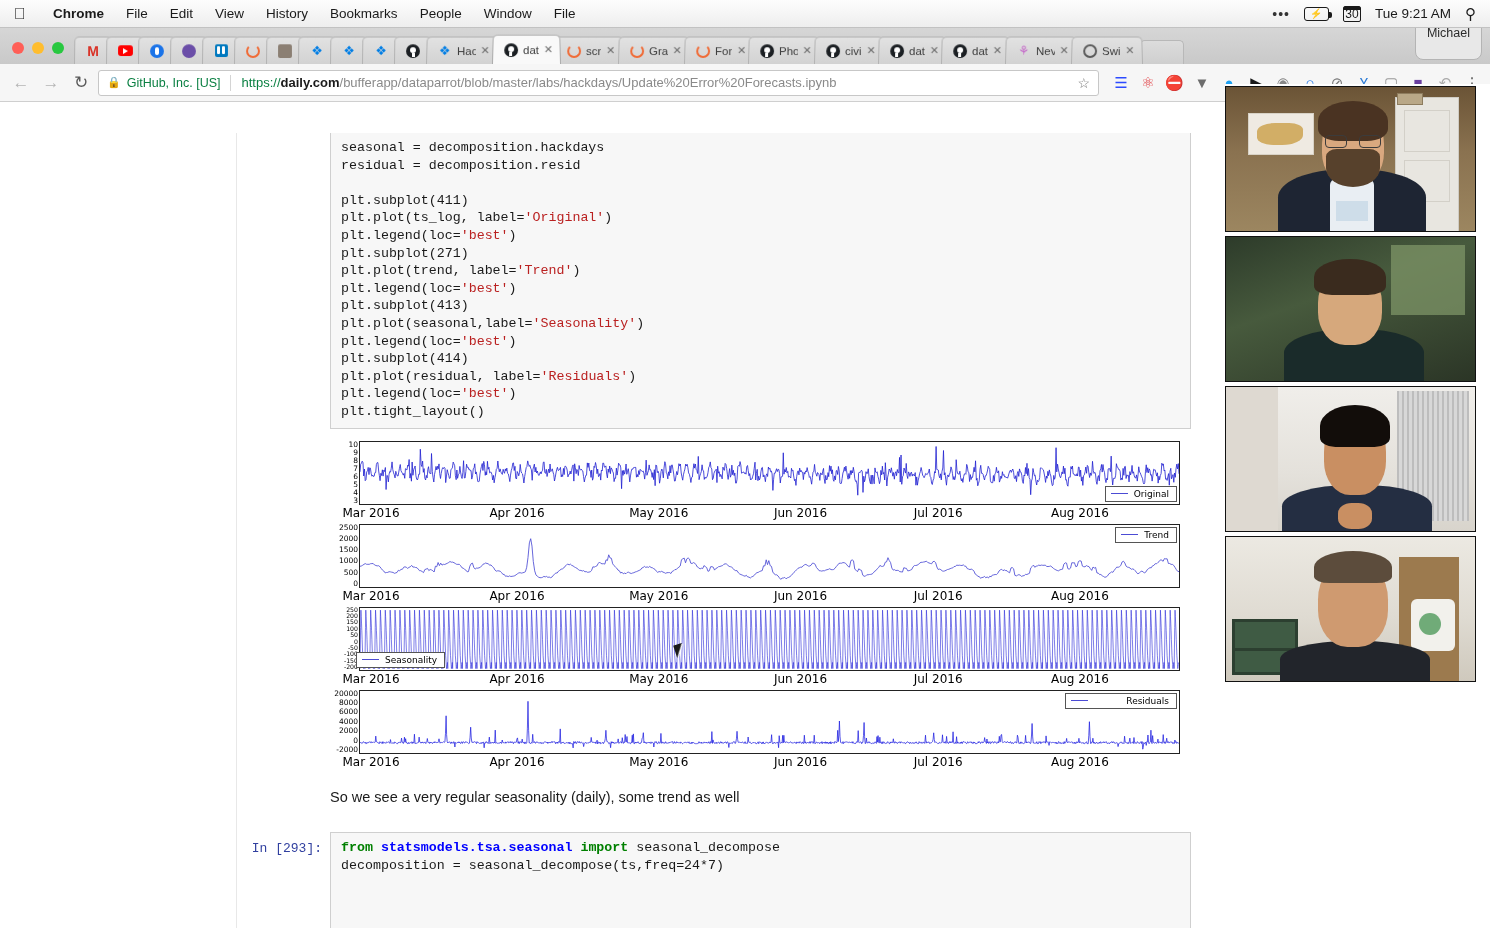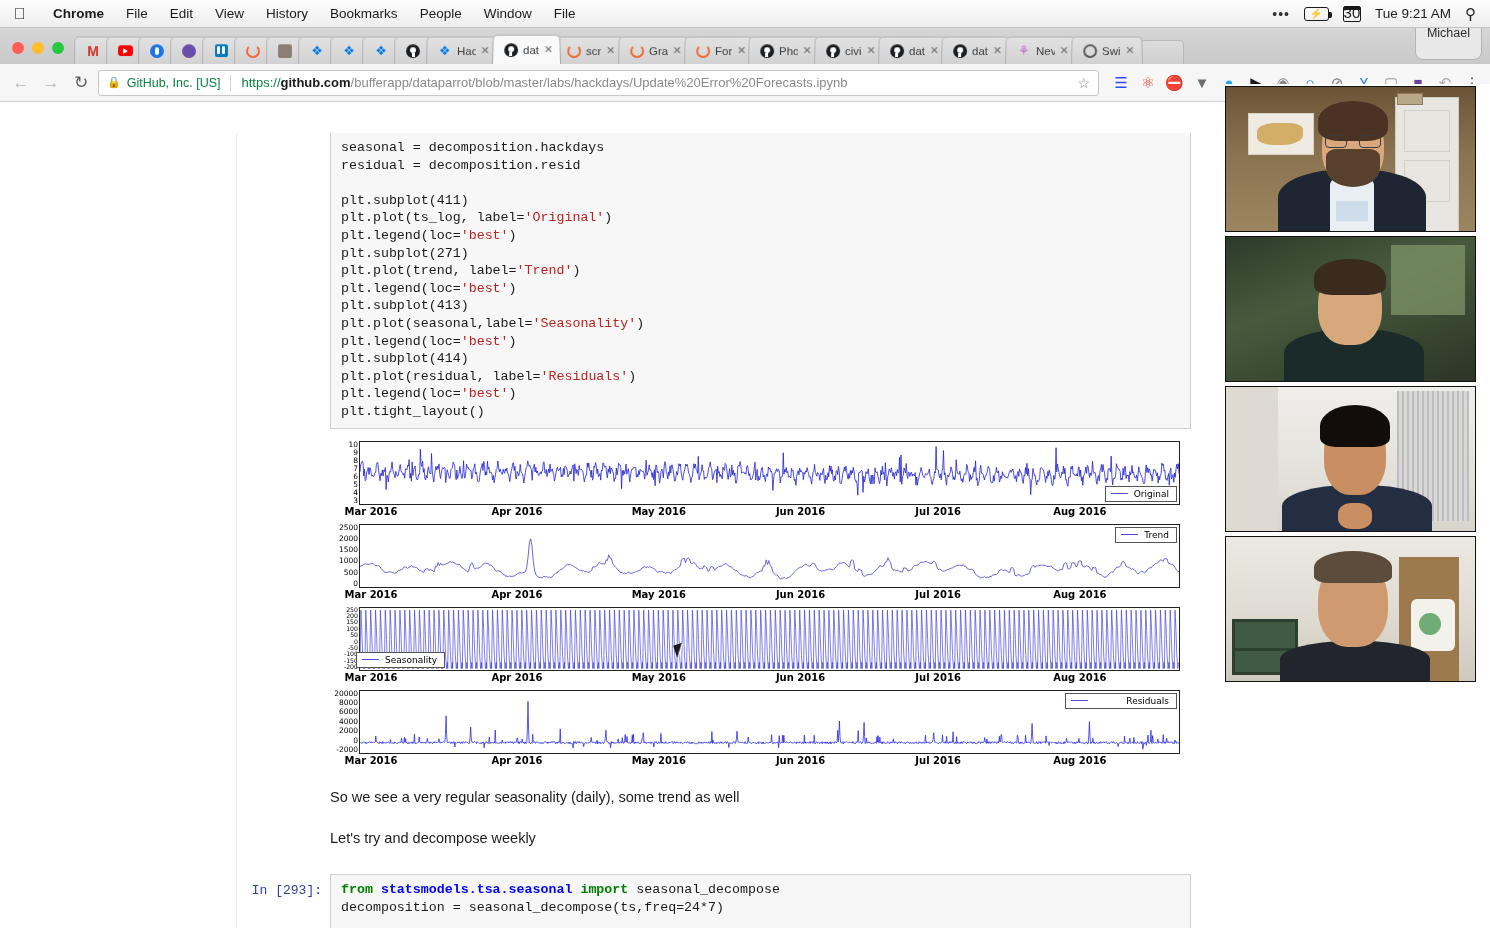--- a/index.html
+++ b/index.html
@@ -28,21 +28,21 @@
     width: 25px; height: 14px; border: 1.6px solid #1a1a1a; border-radius: 3px;
     position: relative; display: inline-flex; align-items: center; justify-content: center;
     font-size: 10px; color: #1a1a1a;
   }
   .mb-batt:after {
     content: ""; position: absolute; right: -4px; top: 4px; width: 2.5px; height: 6px;
     background: #1a1a1a; border-radius: 0 2px 2px 0;
   }
   .mb-cal {
     width: 18px; height: 16px; border: 1.6px solid #1a1a1a; border-radius: 2px;
-    font-size: 15px; display: flex; align-items: flex-end; justify-content: center;
+    font-size: 12px; display: flex; align-items: flex-end; justify-content: center;
     line-height: 1; padding-bottom: 1px; position: relative;
   }
   .mb-cal:before { content: ""; position: absolute; top: 0; left: 0; right: 0; height: 3px; background: #1a1a1a; }
   .mb-search { font-size: 15px; }
 
   
   #chrome-win {
     position: absolute; top: 28px; left: 0; width: 1490px; height: 900px;
     background: #fff;
   }
@@ -165,21 +165,21 @@
     display: flex; flex-direction: column; justify-content: space-between;
     align-items: flex-end; font-size: 7.5px; color: #000; line-height: 1;
     font-family: "DejaVu Sans", sans-serif;
   }
   .sp-plot {
     position: absolute; left: 29px; right: 0; top: 0; bottom: 0;
     border: 1px solid #222; background: #fff; overflow: hidden;
   }
   .sp-xaxis {
     position: absolute; left: 16px; right: 0; bottom: -13px; height: 12px;
-    font-size: 10px; color: #000; font-family: "DejaVu Sans", sans-serif; font-weight: bold;
+    font-size: 12px; color: #000; font-family: "DejaVu Sans", sans-serif;
   }
   .sp-xaxis span { position: absolute; transform: translateX(-50%); white-space: nowrap; }
   .sp-legend {
     position: absolute; background: #fff; border: 1px solid #555;
     display: flex; align-items: center; gap: 6px;
     padding: 2px 7px 2px 5px; font-size: 9px; color: #000;
     font-family: "DejaVu Sans", sans-serif; z-index: 4;
   }
   .sp-legend .swatch { display: inline-block; width: 17px; height: 0; border-top: 1.3px solid #4b4bd4; }
 
@@ -407,21 +407,21 @@
 
   <div id="toolbar">
     <span class="nav-btn">←</span>
     <span class="nav-btn">→</span>
     <span class="nav-btn enabled">↻</span>
 
     <div id="omnibox">
       <span class="lock">🔒</span>
       <span class="secure-label">GitHub, Inc. [US]</span>
       <span class="url-sep"></span>
-      <span class="url"><span class="scheme">https://</span><span class="host">github.com</span><span>/bufferapp/dataparrot/blob/master/labs/hackdays/Update%20Error%20Forecasts.ipynb</span></span>
+      <span class="url"><span class="scheme">https://</span><span class="host">daily.com</span><span>/bufferapp/dataparrot/blob/master/labs/hackdays/Update%20Error%20Forecasts.ipynb</span></span>
       <span class="star">☆</span>
     </div>
 
     <div class="ext-row">
       <span class="ext" style="color:#2c4bff;">☰</span>
       <span class="ext" style="color:#e0393e;">⚛</span>
       <span class="ext" style="color:#e0393e;">⛔</span>
       <span class="ext" style="color:#6d6d6d;">▼</span>
       <span class="ext" style="color:#1da1f2;">●</span>
       <span class="ext" style="color:#1a1a1a;">▶</span>
@@ -577,21 +577,20 @@
             <span style="left:20.5%">Apr 2016</span>
             <span style="left:37.5%">May 2016</span>
             <span style="left:54.5%">Jun 2016</span>
             <span style="left:71%">Jul 2016</span>
             <span style="left:88%">Aug 2016</span>
           </div>
         </div>
       </div>
 
       <div class="md-text" style="margin-top:18px;">So we see a very regular seasonality (daily), some trend as well</div>
-      <div class="md-text" style="padding-top:20px;">Let's try and decompose weekly</div>
 
       <div class="cell-wrap" style="margin-top:24px;">
         <div class="prompt">In [293]:</div>
         <div class="codecell"><span><span class="k-kw">from</span> <span class="k-mod">statsmodels.tsa.seasonal</span> <span class="k-kw">import</span> seasonal_decompose</span>
 <span>decomposition = seasonal_decompose(ts,freq=24*7)</span>
 
 
 
 </div>
       </div>

